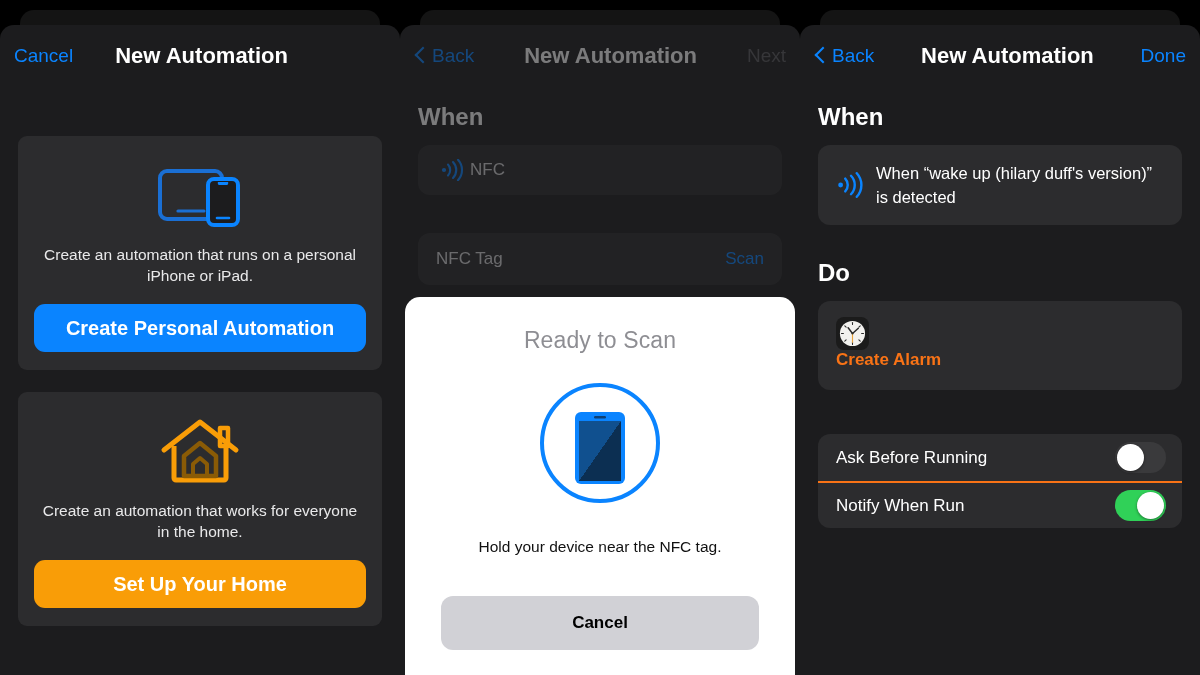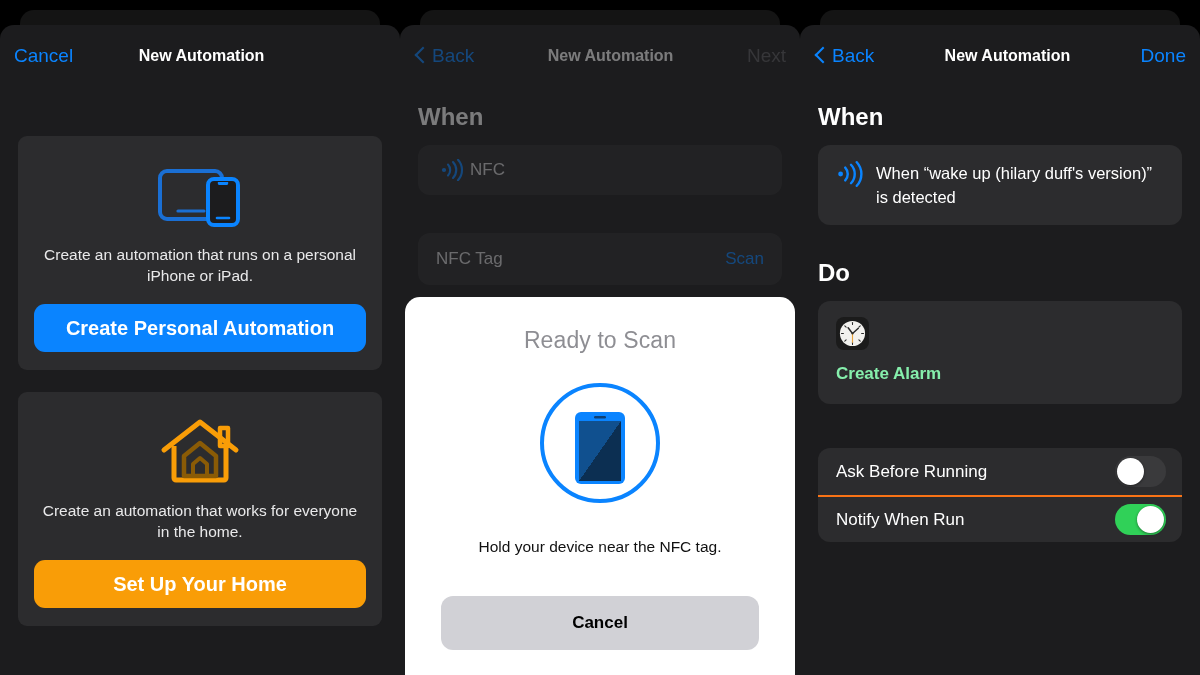--- a/index.html
+++ b/index.html
@@ -23,21 +23,21 @@
   }
 
   
   .navbar {
     position: absolute; left: 0; right: 0; top: 0; height: 62px;
     display: flex; align-items: center; padding: 0 14px;
   }
   .nav-left, .nav-right { flex: 0 0 auto; display: flex; align-items: center; gap: 3px; }
   .nav-title {
     flex: 1 1 auto; text-align: center;
-    font-size: 16px; font-weight: bold; color: #fff;
+    font-size: 22px; font-weight: bold; color: #fff;
     white-space: nowrap;
   }
   .nav-action { font-size: 19px; color: #0a84ff; cursor: pointer; }
   .nav-action.disabled { color: #5a5a5e; }
   .chevron-left {
     display: inline-block; width: 13px; height: 22px; position: relative; margin-right: 2px;
   }
   .chevron-left::before {
     content: ""; position: absolute; left: 3px; top: 4px;
     width: 10px; height: 10px;
@@ -92,29 +92,29 @@
   .modal-msg { font-size: 15.5px; color: #111; margin-top: 20px; }
   .modal-cancel {
     margin-top: 40px; height: 54px; border-radius: 12px; background: #d1d1d6;
     display: flex; align-items: center; justify-content: center;
     font-size: 17px; font-weight: bold; color: #000; cursor: pointer;
   }
 
   
   .trigger-card {
     background: #2c2c2e; border-radius: 12px; margin: 0 18px;
-    display: flex; align-items: flex-start; padding: 16px 18px;
+    display: flex; align-items: center; padding: 16px 18px;
   }
   .trigger-text { font-size: 16.5px; color: #fff; line-height: 24px; margin-left: 10px; text-align: left; }
   .action-card { background: #2c2c2e; border-radius: 12px; margin: 0 18px; padding: 16px 18px 20px; }
   .app-icon {
     width: 33px; height: 33px; border-radius: 8px; background: #1b1b1b;
     display: flex; align-items: center; justify-content: center; overflow: hidden;
   }
-  .action-title { font-size: 17px; font-weight: bold; color: #86efac; margin-top: 14px; }
+  .action-title { font-size: 17px; font-weight: bold; color: #f97316; }
   .toggles-card { background: #2c2c2e; border-radius: 12px; margin: 0 18px; overflow: hidden; }
   .toggle-row {
     height: 47px; display: flex; align-items: center; padding: 0 16px 0 18px;
   }
   .toggle-row + .toggle-row { border-top: 2px solid #f97316; }
   .toggle-label { font-size: 17px; color: #fff; flex: 1 1 auto; }
   .switch {
     width: 51px; height: 31px; border-radius: 16px; position: relative;
     cursor: pointer; flex: 0 0 auto;
   }

